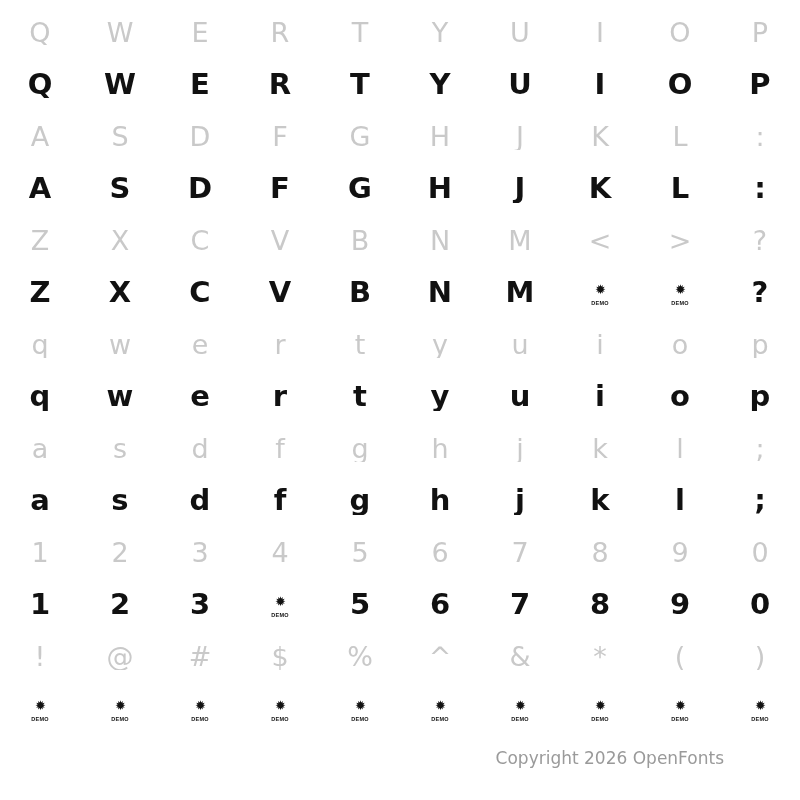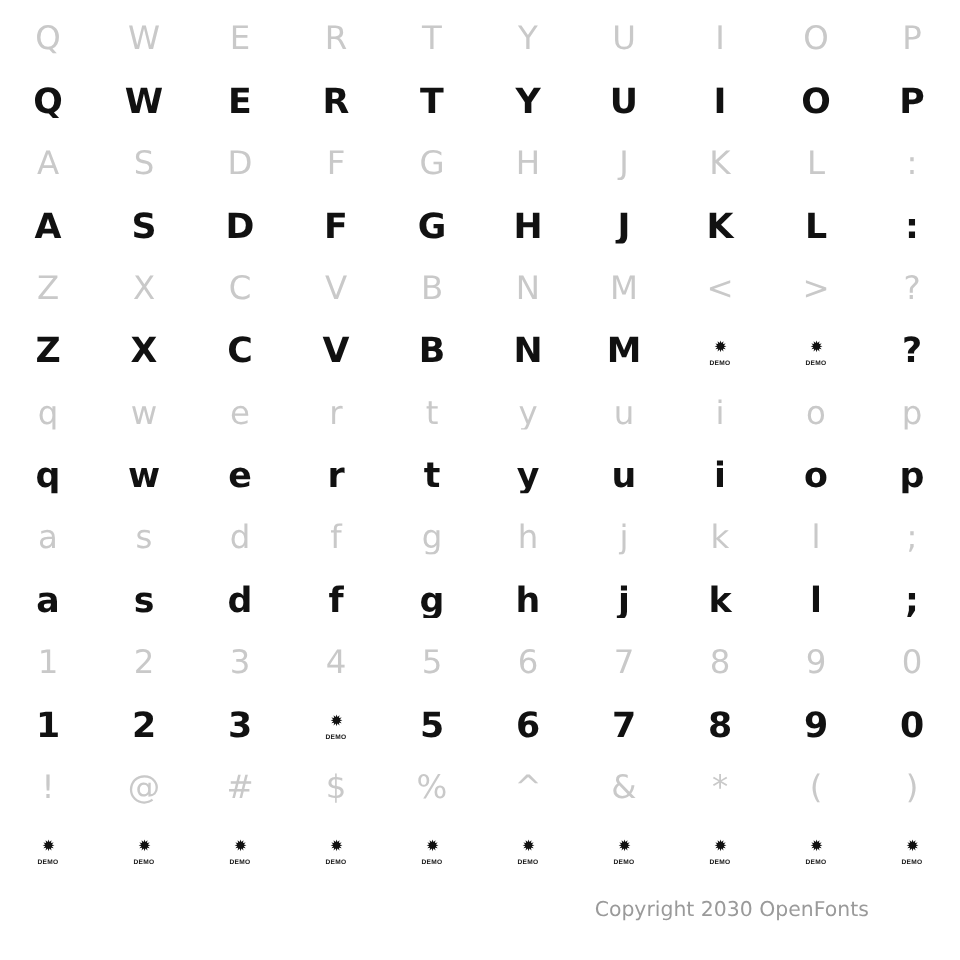--- a/index.html
+++ b/index.html
@@ -267,14 +267,14 @@
         <div class="cell"><span class="demo"><span class="leafs">✹</span><span class="word">DEMO</span></span></div>
         <div class="cell"><span class="demo"><span class="leafs">✹</span><span class="word">DEMO</span></span></div>
         <div class="cell"><span class="demo"><span class="leafs">✹</span><span class="word">DEMO</span></span></div>
         <div class="cell"><span class="demo"><span class="leafs">✹</span><span class="word">DEMO</span></span></div>
         <div class="cell"><span class="demo"><span class="leafs">✹</span><span class="word">DEMO</span></span></div>
         <div class="cell"><span class="demo"><span class="leafs">✹</span><span class="word">DEMO</span></span></div>
         <div class="cell"><span class="demo"><span class="leafs">✹</span><span class="word">DEMO</span></span></div>
       </div>
     </div>
 
-  <div id="footer">Copyright 2030 OpenFonts</div>
+  <div id="footer">Copyright 2026 OpenFonts</div>
 </div>
 
 </body></html>

